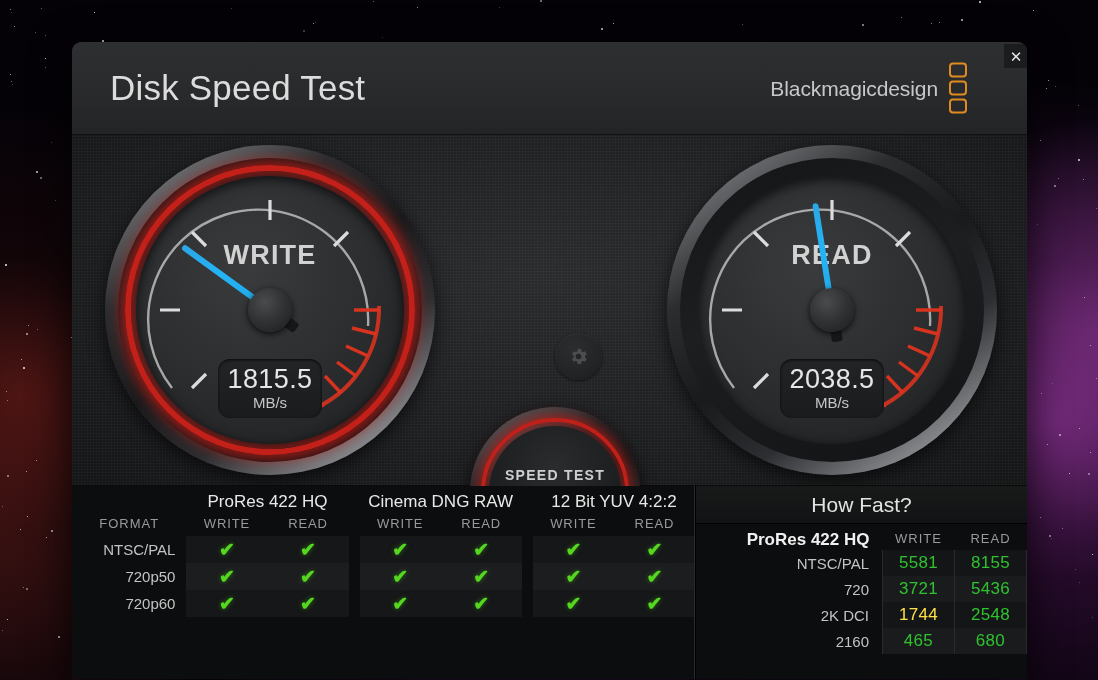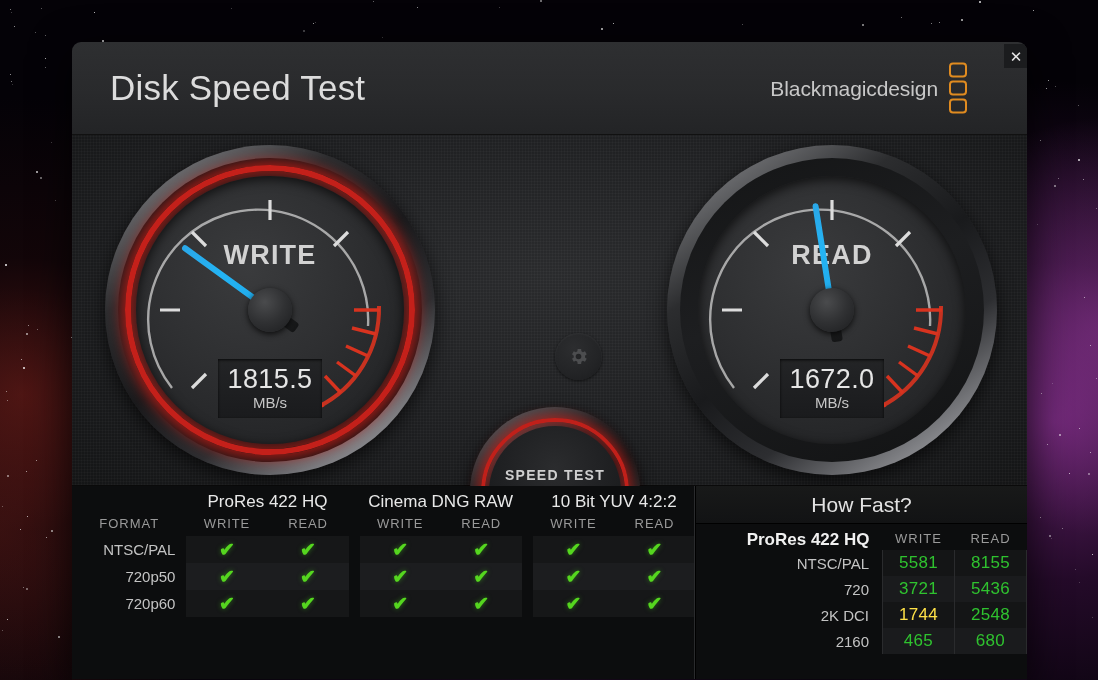--- a/index.html
+++ b/index.html
@@ -144,21 +144,21 @@
     transform-origin:50% 2px;
     background:linear-gradient(#2a2b2d,#151617);
     border-radius:0 0 3px 3px;
   }
   .readout {
     position:absolute; left:50%; bottom:26px;
     transform:translateX(-50%);
     width:104px; padding:6px 0 7px;
     text-align:center;
     background:linear-gradient(#232426,#1a1b1d);
-    border-radius:0;
+    border-radius:12px;
     box-shadow:inset 0 1px 3px rgba(0,0,0,0.8);
   }
   .readout-value { font-size:27px; color:#e6e6e6; font-weight:400; letter-spacing:0.4px; line-height:1.05; }
   .readout-unit  { font-size:15px; color:#c6c6c6; margin-top:1px; }
 
   
   #gear-btn {
     position:absolute; left:483px; top:198px;
     width:47px; height:47px; border-radius:50%;
     background:radial-gradient(circle at 40% 32%, #2c2d2f 0%, #232426 60%, #1a1b1d 100%);
@@ -470,39 +470,39 @@
             <line x1="205" y1="217" x2="189" y2="200"></line>
             <line x1="187" y1="231" x2="175" y2="211"></line>
           </g>
           <path d="M 243 130 A 110 110 0 0 1 182 231" fill="none" stroke="#d8331f" stroke-width="4" opacity="0.9"></path>
         </svg>
         <div class="gauge-label">READ</div>
         <div class="needle-tail" style="transform: rotate(-9deg);"></div>
         <div class="needle" style="transform: rotate(-9deg);"></div>
         <div class="hub"></div>
         <div class="readout">
-          <div class="readout-value">1672.0</div>
+          <div class="readout-value">2038.5</div>
           <div class="readout-unit">MB/s</div>
         </div>
       </div>
     </div>
   </div>
 
   <div id="bottom">
 
     <div id="panel-work">
       <table id="work-table">
         <thead>
           <tr class="group-row">
               <th></th>
               <th colspan="2">ProRes 422 HQ</th>
               <th class="gsep"></th>
               <th colspan="2">Cinema DNG RAW</th>
               <th class="gsep"></th>
-              <th colspan="2">10 Bit YUV 4:2:2</th>
+              <th colspan="2">12 Bit YUV 4:2:2</th>
             </tr>
           <tr class="sub-row">
               <th class="fmt">FORMAT</th>
               <th>WRITE</th>
               <th>READ</th>
               <th class="gsep"></th>
               <th>WRITE</th>
               <th>READ</th>
               <th class="gsep"></th>
               <th>WRITE</th>

